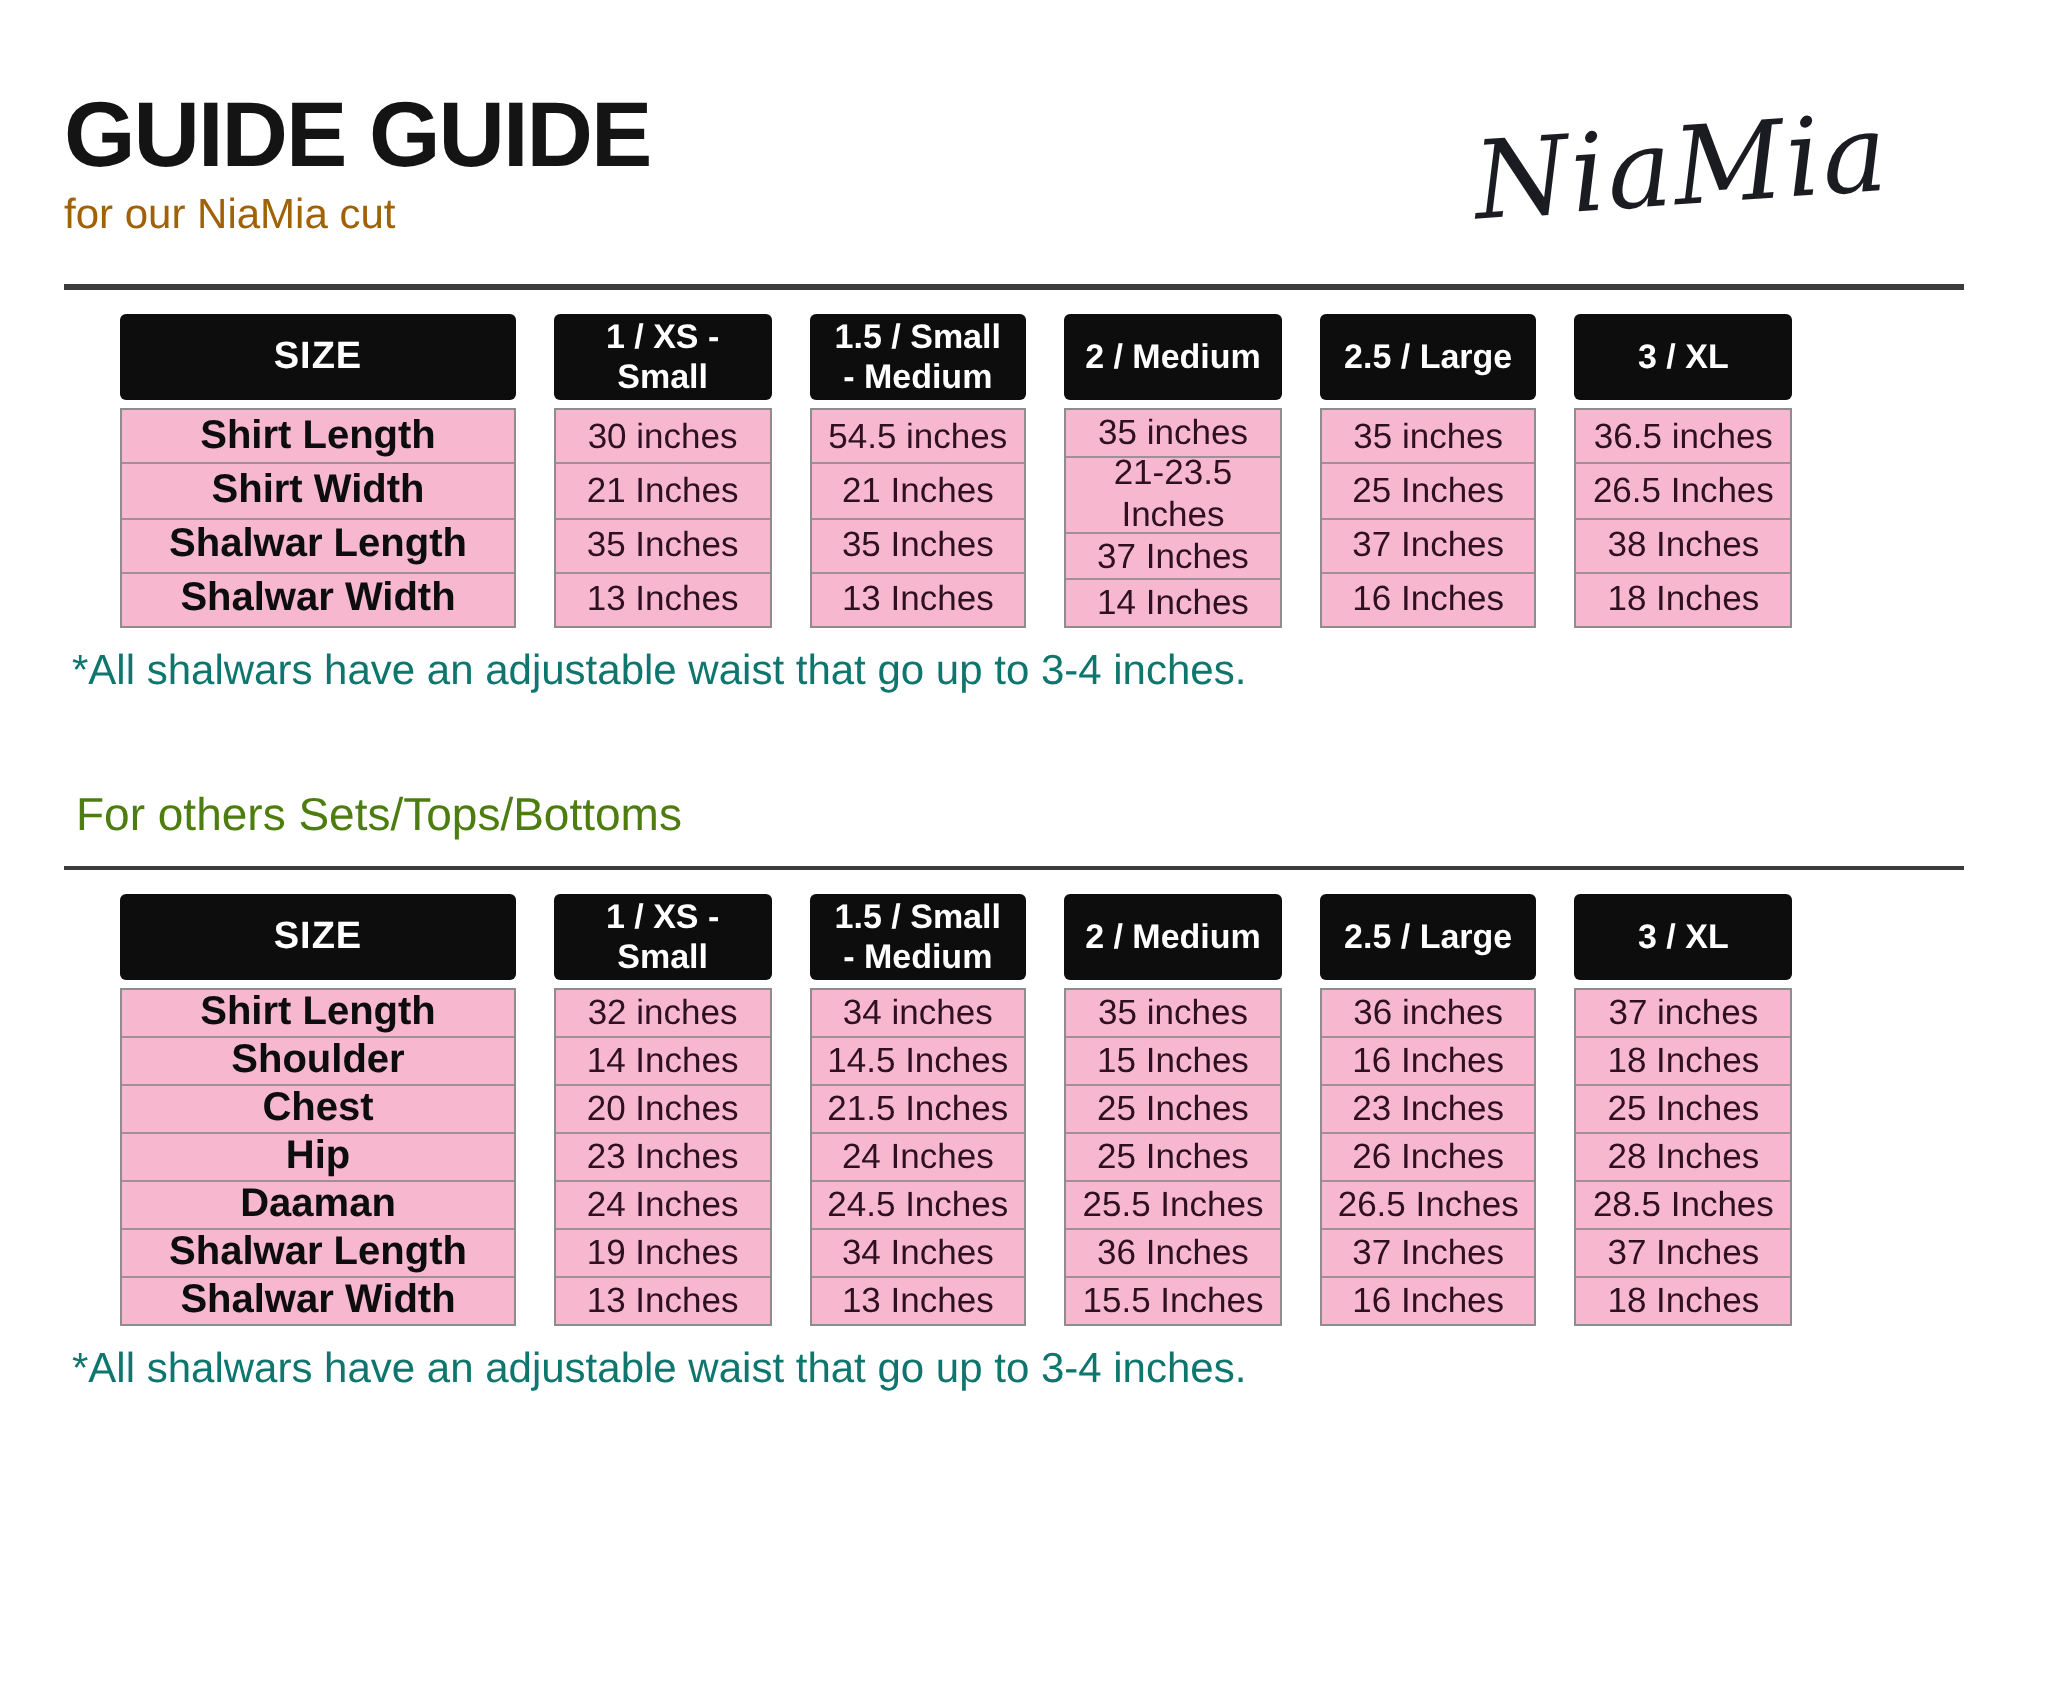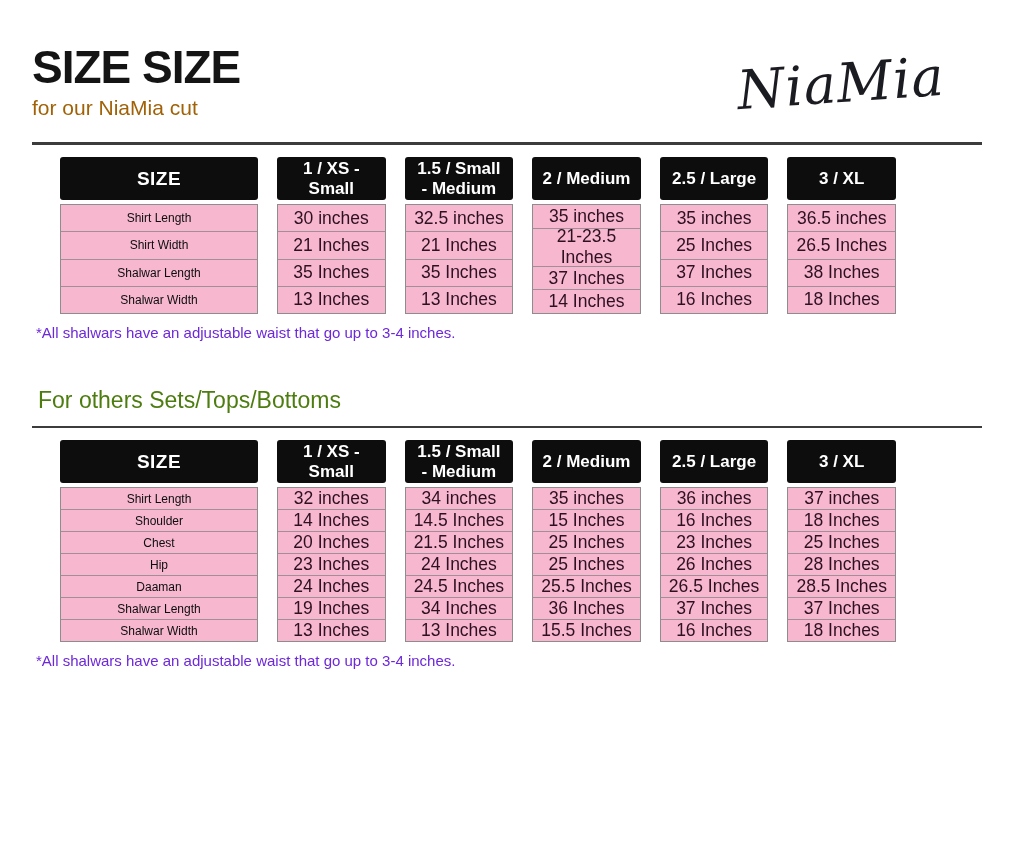--- a/index.html
+++ b/index.html
@@ -69,41 +69,41 @@
   }
   .cell{
     background:var(--cell-bg);
     height:38px;flex:1;
     display:flex;align-items:center;justify-content:center;
     font-size:17.5px;color:var(--cell-text);
     border-top:1px solid #a08f99;
     text-align:center;
   }
   .cell:first-child{border-top:none;}
-  .cell.label{font-weight:normal;color:var(--label-text);font-size:12px;}
+  .cell.label{font-weight:bold;color:var(--label-text);font-size:20px;}
 
   .footnote{
-    font-size:15px;color:#6d28d9;
+    font-size:21px;color:#0f766e;
     margin:10px 0 0 24px;
   }
 
   
   .section-heading{
     font-size:23px;font-weight:normal;color:#4d7c0f;
     margin:46px 0 12px 26px;
   }
 </style>
 </head>
 <body>
 
 <div class="page">
 
   <div class="page-header">
     <div class="title-block">
-      <h1>SIZE SIZE</h1>
+      <h1>GUIDE GUIDE</h1>
       <div class="subtitle">for our NiaMia cut</div>
     </div>
     <div class="logo">NiaMia</div>
   </div>
 
   <hr class="rule">
 
   <div class="size-table">
       <div class="col">
         <div class="th">SIZE</div>
@@ -119,21 +119,21 @@
         <div class="col-body">
           <div class="cell">30 inches</div>
           <div class="cell">21 Inches</div>
           <div class="cell">35 Inches</div>
           <div class="cell">13 Inches</div>
         </div>
       </div>
       <div class="col">
         <div class="th">1.5 / Small - Medium</div>
         <div class="col-body">
-          <div class="cell">32.5 inches</div>
+          <div class="cell">54.5 inches</div>
           <div class="cell">21 Inches</div>
           <div class="cell">35 Inches</div>
           <div class="cell">13 Inches</div>
         </div>
       </div>
       <div class="col">
         <div class="th">2 / Medium</div>
         <div class="col-body">
           <div class="cell">35 inches</div>
           <div class="cell">21-23.5 Inches</div>

